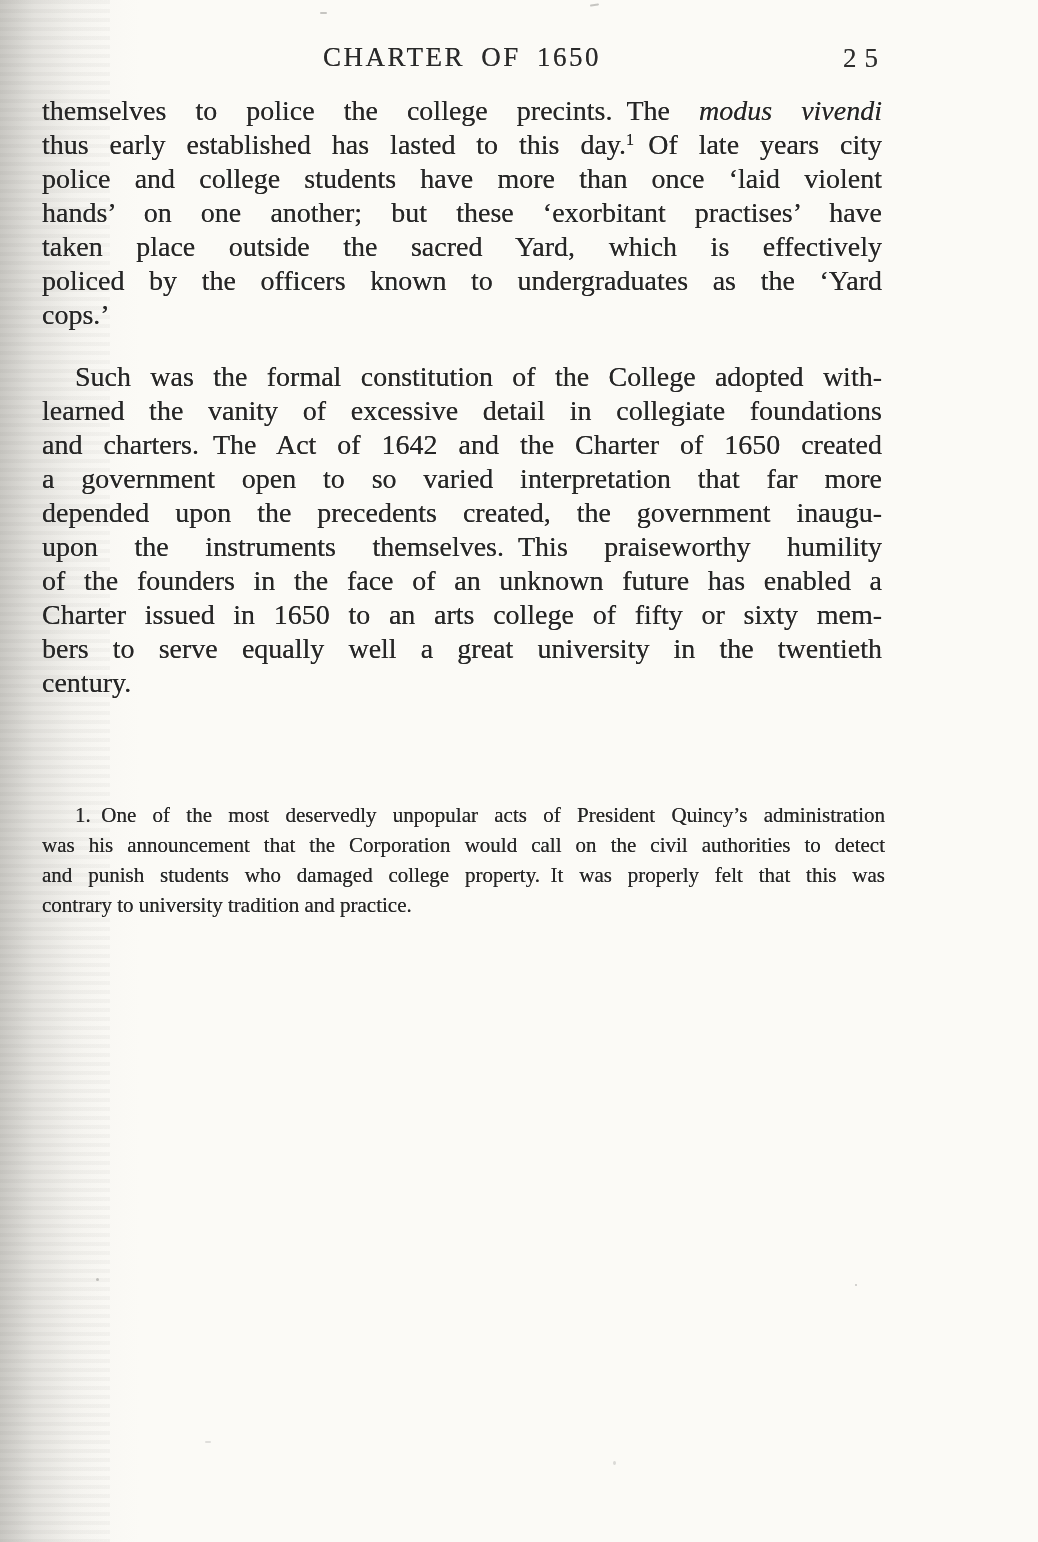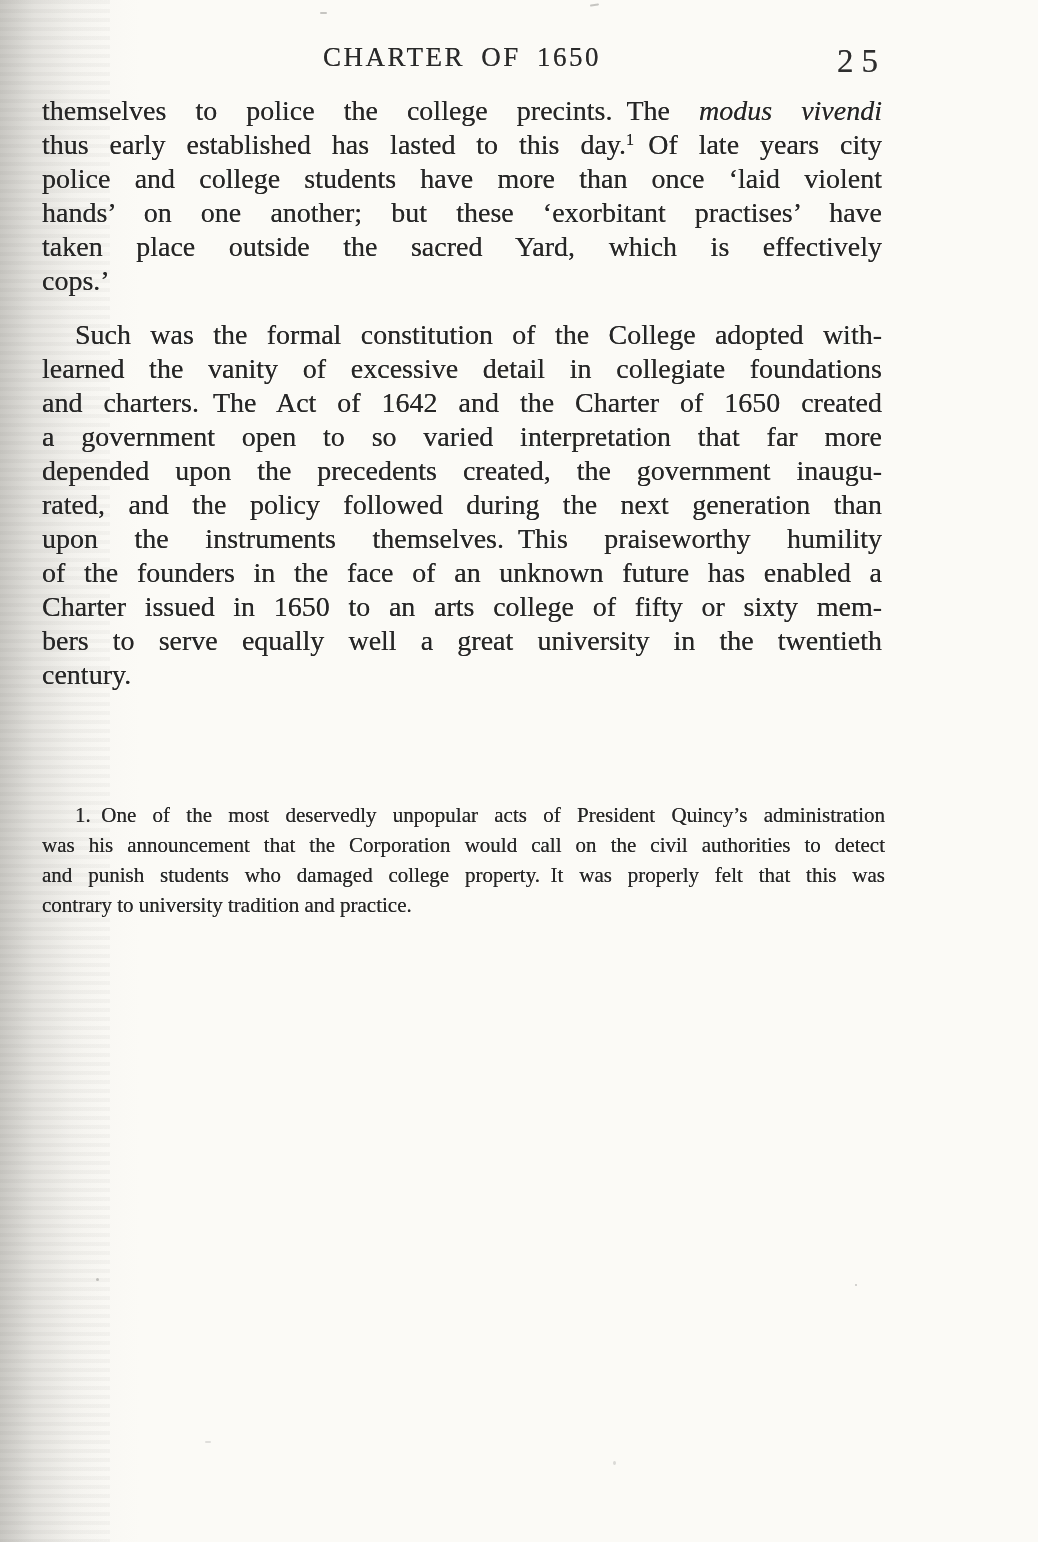--- a/index.html
+++ b/index.html
@@ -30,30 +30,30 @@
     position: absolute; top: 42px; left: 42px; width: 840px; height: 36px;
   }
   .title {
     display: block; text-align: center;
     font-size: 27px; letter-spacing: 2.5px; word-spacing: 7px;
     color: #2a2a2a;
     text-shadow: 0 0 0.6px rgba(40,40,40,0.75);
   }
   .pagenum {
     position: absolute; right: -4px; top: 1px;
-    font-size: 33px; letter-spacing: 8px;
+    font-size: 27px; letter-spacing: 8px;
     color: #2e2e2e;
     text-shadow: 0 0 0.5px rgba(40,40,40,0.6);
   }
   .body-text {
     position: absolute; top: 94px; left: 42px; width: 840px;
     font-size: 28px;
     text-shadow: 0 0 0.5px rgba(35,35,35,0.8);
   }
-  .para + .para { margin-top: 20px; }
+  .para + .para { margin-top: 28px; }
   .line {
     line-height: 34px; height: 34px;
     text-align: justify;
     text-align-last: justify;
     white-space: normal;
   }
   .line.last { text-align-last: left; }
   .para.indented .line:first-child { text-indent: 33px; }
   .line em { font-style: italic; }
   .line sup {
@@ -87,29 +87,29 @@
     <span class="pagenum">25</span>
   </div>
 
   <div class="body-text" id="paragraphs">
       <div class="para">
         <div class="line"><span>themselves to police the college precints. The </span><em>modus vivendi</em></div>
         <div class="line"><span>thus early established has lasted to this day.</span><sup>1</sup><span> Of late years city</span></div>
         <div class="line"><span>police and college students have more than once ‘laid violent</span></div>
         <div class="line"><span>hands’ on one another; but these ‘exorbitant practises’ have</span></div>
         <div class="line"><span>taken place outside the sacred Yard, which is effectively</span></div>
+        <div class="line"><span>policed by the officers known to undergraduates as the ‘Yard</span></div>
         <div class="line last"><span>cops.’</span></div>
       </div>
       <div class="para indented">
         <div class="line"><span>Such was the formal constitution of the College adopted with-</span></div>
         <div class="line"><span>learned the vanity of excessive detail in collegiate foundations</span></div>
         <div class="line"><span>and charters. The Act of 1642 and the Charter of 1650 created</span></div>
         <div class="line"><span>a government open to so varied interpretation that far more</span></div>
         <div class="line"><span>depended upon the precedents created, the government inaugu-</span></div>
-        <div class="line"><span>rated, and the policy followed during the next generation than</span></div>
         <div class="line"><span>upon the instruments themselves. This praiseworthy humility</span></div>
         <div class="line"><span>of the founders in the face of an unknown future has enabled a</span></div>
         <div class="line"><span>Charter issued in 1650 to an arts college of fifty or sixty mem-</span></div>
         <div class="line"><span>bers to serve equally well a great university in the twentieth</span></div>
         <div class="line last"><span>century.</span></div>
       </div>
     </div>
 
   <div class="footnote" id="footnote">
       <div class="line"><span>1. One of the most deservedly unpopular acts of President Quincy’s administration</span></div>

